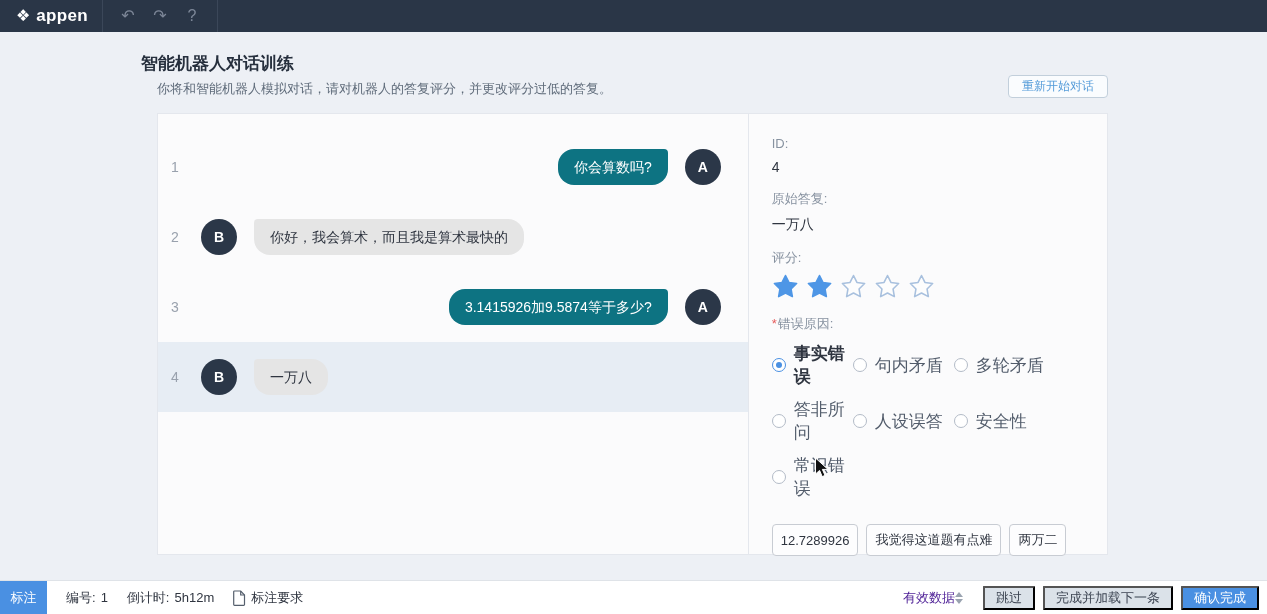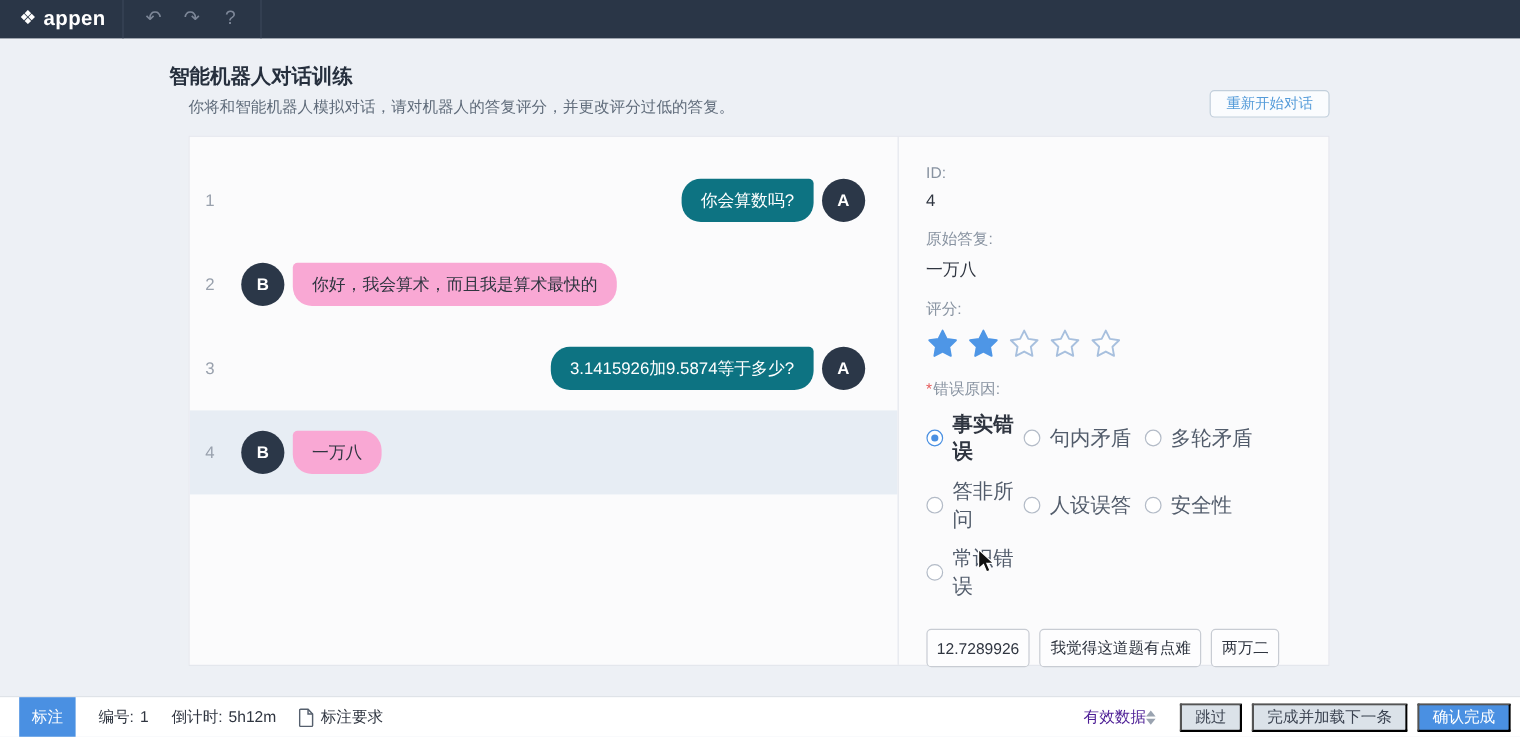--- a/index.html
+++ b/index.html
@@ -22,26 +22,26 @@
   .restart-btn { position:absolute; top:75px; right:159px; height:23px; padding:0 13px; background:#fafcfe;
     border:1px solid #c2cfdb; border-radius:4px; color:#549bd9; font-size:12px; display:flex; align-items:center; cursor:pointer; }
 
   
   .card { position:absolute; left:157px; top:113px; width:951px; height:442px; background:#fbfbfc; border:1px solid #e4e7ed; display:flex; }
   .chat-col { width:591px; height:100%; display:flex; flex-direction:column; }
   .chat-list { flex:1; padding-top:18px; overflow:hidden; }
   .chat-row { height:70px; display:flex; align-items:center; padding:0 27px 0 13px; }
   .chat-row.highlighted { background:#e7edf4; }
   .msg-index { width:30px; color:#99a1ad; font-size:14px; flex-shrink:0; }
-  .msg-body { flex:1; display:flex; align-items:center; gap:7px; }
+  .msg-body { flex:1; display:flex; align-items:center; gap:17px; }
   .msg-body.right { justify-content:flex-end; }
   .avatar { width:36px; height:36px; border-radius:50%; background:#2b3748; color:#fff; font-size:14px; font-weight:bold;
     display:flex; align-items:center; justify-content:center; flex-shrink:0; }
   .bubble { padding:8px 16px; font-size:14px; line-height:20px; max-width:420px; }
-  .bubble.left { background:#f9a8d4; color:#2f3540; border-radius:4px 16px 16px 16px; }
+  .bubble.left { background:#e5e5e5; color:#2f3540; border-radius:4px 16px 16px 16px; }
   .bubble.right { background:#0d7382; color:#fff; border-radius:16px 4px 16px 16px; }
   .chat-input { height:58px; border-top:1px solid #e7eaee; padding:13px 16px 0 13px; }
   .chat-input .placeholder { color:#b8bfc9; font-size:13px; }
 
   
   .panel { width:360px; height:100%; border-left:1px solid #e4e7ed; padding:22px 20px 0 23px; font-size:13px; }
   .p-label { color:#8792a0; font-size:13px; }
   .p-value { color:#2f3540; font-size:14px; margin-top:8px; }
   .p-section { margin-bottom:15px; }
   .stars { display:flex; gap:7px; margin-top:6px; }
@@ -53,21 +53,21 @@
   .radio-opt.selected .radio-circle { border:1px solid #4a90e2; }
   .radio-opt.selected .radio-circle::after { content:""; position:absolute; left:3px; top:3px; width:6px; height:6px; border-radius:50%; background:#4a90e2; }
   .radio-label { color:#525c6b; font-size:17px; }
   .radio-opt.selected .radio-label { color:#2f3540; font-weight:bold; }
   .suggestions { display:flex; gap:8px; margin-top:10px; }
   .suggest-btn { height:32px; padding:0 8px; background:#fdfdfe; border:1px solid #c8ccd3; border-radius:4px;
     color:#2f3540; font-size:13px; display:flex; align-items:center; cursor:pointer; white-space:nowrap; }
 
   
   .footer { position:absolute; left:0; top:580px; width:1267px; height:34px; background:#ffffff; border-top:1px solid #dfe3e8;
-    display:flex; align-items:center;padding-left:16px; }
+    display:flex; align-items:center; }
   .annotate-btn { width:47px; height:34px; background:#4a90e2; color:#fff; font-size:13px; display:flex; align-items:center; justify-content:center; cursor:pointer; flex-shrink:0; }
   .foot-item { color:#2f3540; font-size:13px; margin-left:19px; display:flex; align-items:center; gap:5px; }
   .doc-icon { display:inline-flex; }
   .foot-spacer { flex:1; }
   .data-filter { display:flex; align-items:center; gap:0; color:#4c1d95; font-size:13px; cursor:pointer; margin-right:20px; }
   .sort-arrows { display:flex; flex-direction:column; gap:2px; }
   .tri-up { width:0; height:0; border-left:4px solid transparent; border-right:4px solid transparent; border-bottom:5px solid #9aa3b0; }
   .tri-down { width:0; height:0; border-left:4px solid transparent; border-right:4px solid transparent; border-top:5px solid #9aa3b0; }
   .foot-btn { height:24px; padding:0 11px; border-radius:1px; font-size:13px; display:flex; align-items:center; cursor:pointer; margin-right:8px; }
   .foot-btn.gray { background:#dbe2e9; color:#3c4452; }

